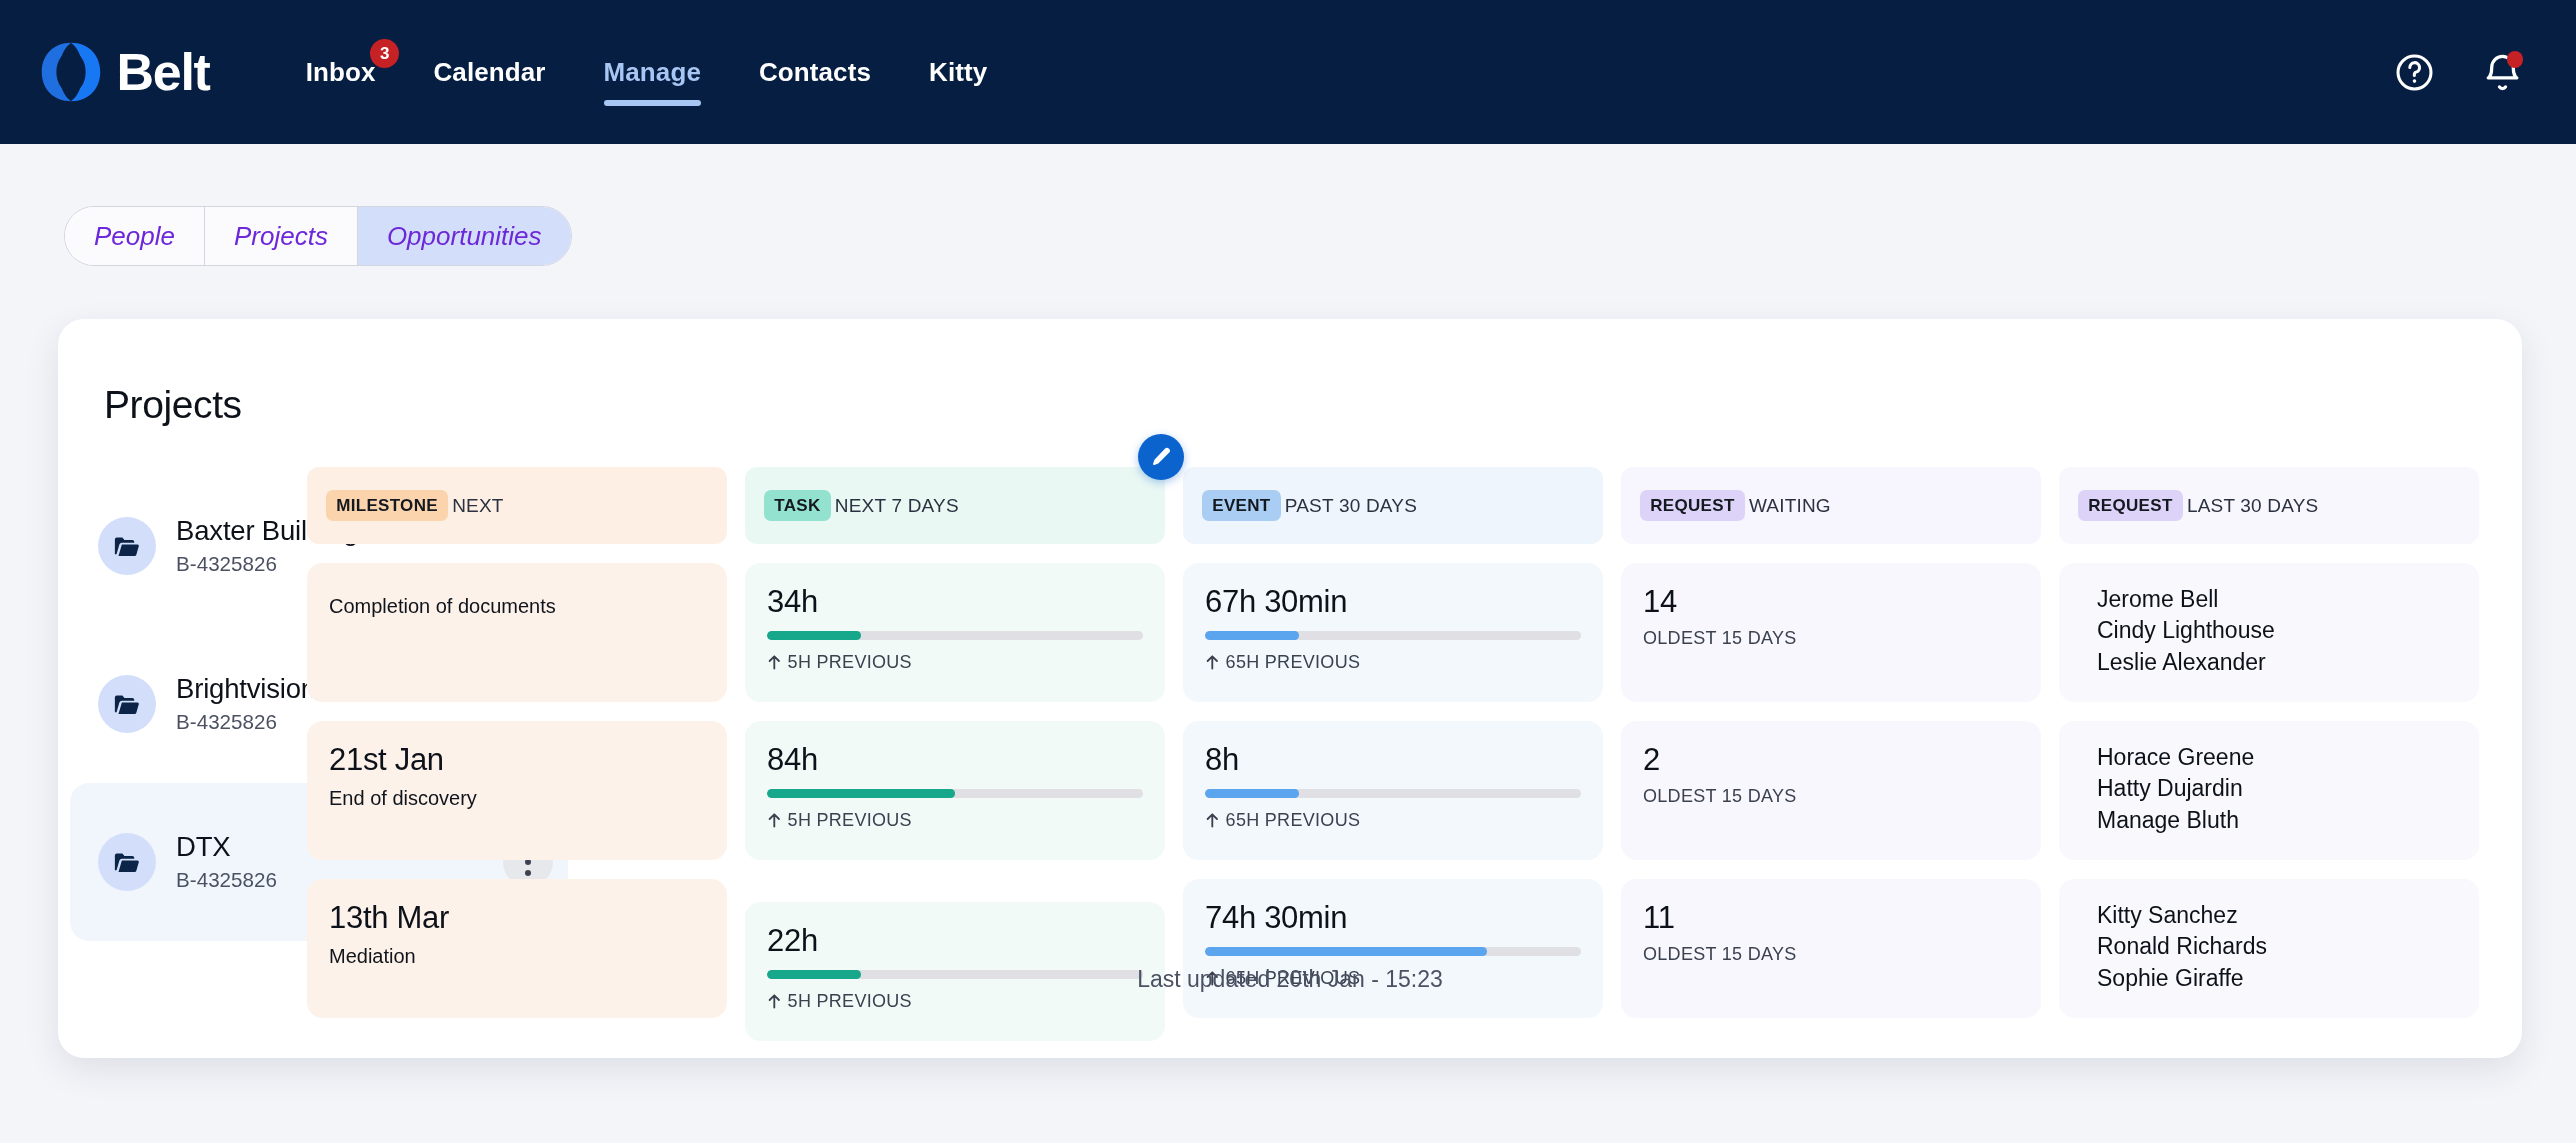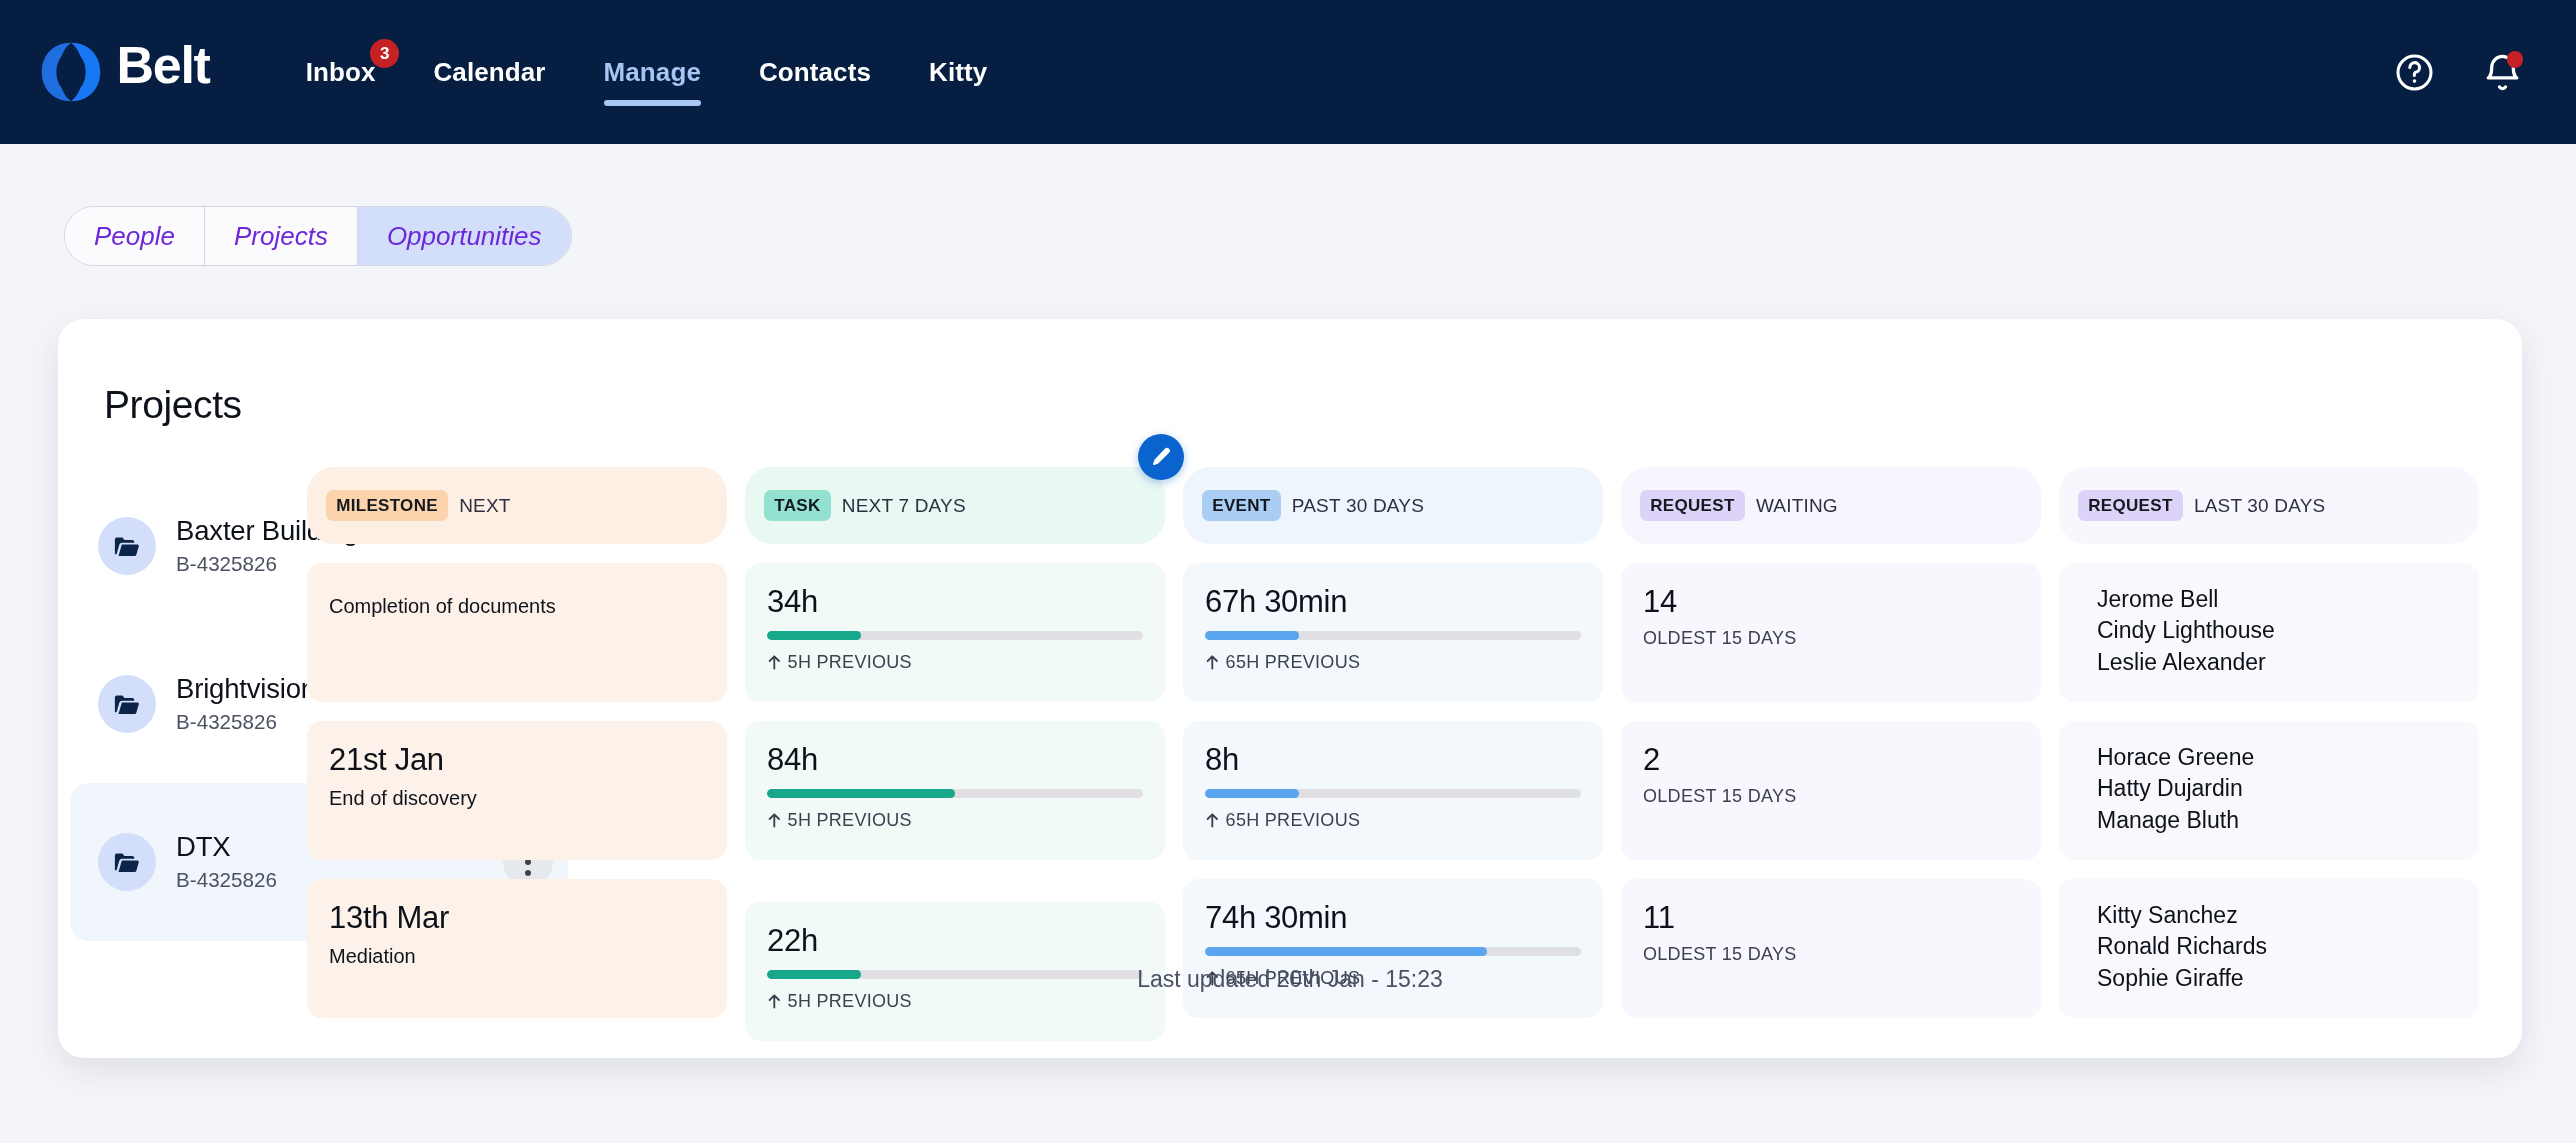--- a/index.html
+++ b/index.html
@@ -11,21 +11,21 @@
     overflow: hidden;
   }
 
   
   .topbar {
     position: absolute; left: 0; top: 0;
     width: 2576px; height: 144px;
     background: #061e41;
     display: flex; align-items: center;
   }
-  .brand { display: flex; align-items: flex-start; margin-left: 34px; }
+  .brand { display: flex; align-items: center; margin-left: 34px; }
   .brand-mark { width: 74px; height: 74px; position: relative; flex: none; }
   .brand-name {
     color: #ffffff; font-size: 52px; font-weight: 700;
     letter-spacing: -1.3px; margin-left: 8.6px;
   }
   .nav { display: flex; align-items: center; margin-left: 67px; height: 144px; }
   .nav-item {
     position: relative; height: 144px;
     display: flex; align-items: center;
     padding: 0 29px;
@@ -118,22 +118,22 @@
   }
   .kebab i { width: 6px; height: 6px; border-radius: 50%; background: #3b414f; display: block; }
 
   
   .cols {
     position: absolute; left: 249px; top: 148px;
     width: 2172px; display: flex; gap: 18px;
   }
   .col { width: 188px; flex: 1 1 0; }
   .chead {
-    height: 77px; border-radius: 27px;
-    display: flex; align-items: center; padding: 0 19px; gap: 11px;
+    height: 77px; border-radius: 12px;
+    display: flex; align-items: center; padding: 0 19px; gap: 4px;
     position: relative;
   }
   .badge {
     font-size: 17px; font-weight: 700; letter-spacing: 0.3px;
     padding: 5.2px 10.3px; border-radius: 6.9px; color: #14181f; white-space: nowrap;
   }
   .chead-sub { font-size: 19px; color: #2b3140; letter-spacing: 0.2px; white-space: nowrap; }
 
   .cell {
     height: 139px; border-radius: 15.5px; margin-top: 19px;

